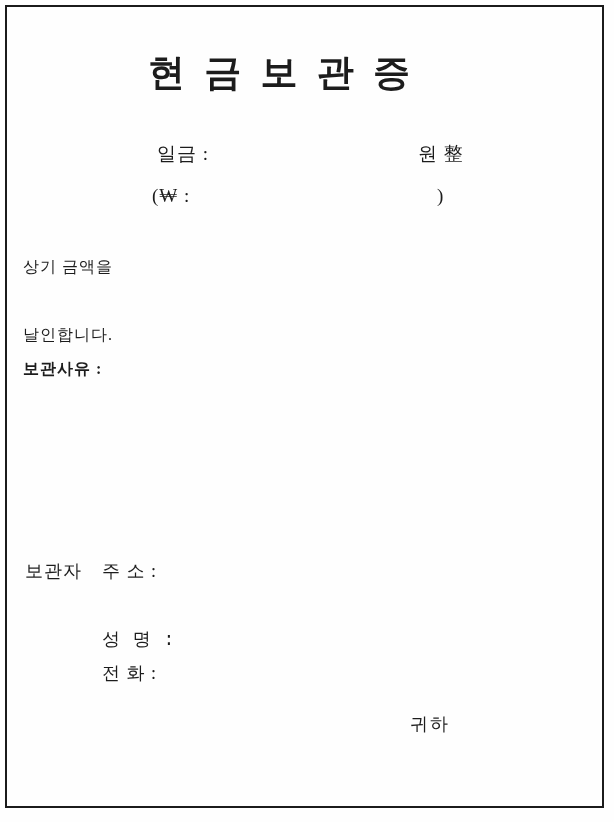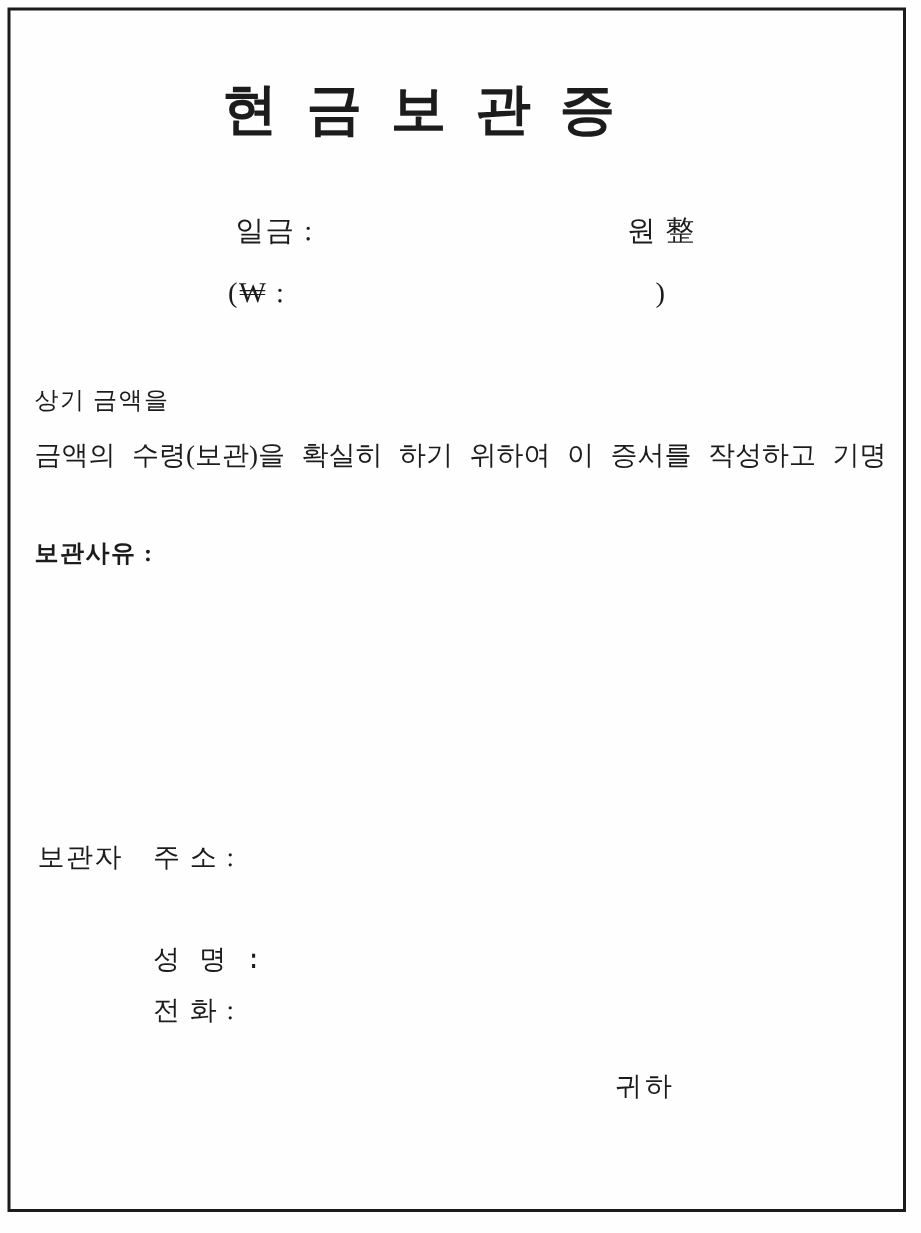--- a/index.html
+++ b/index.html
@@ -65,22 +65,22 @@
   <span class="abs amount-text" style="left:215px; top:141px; width:170px;"></span>
   <span class="abs amount-text" style="left:392px; top:141px;margin-left:26px;">원 整</span>
 
   <span class="abs amount-text" style="left:152px; top:185px;">(₩ :</span>
   <span class="abs amount-text" style="left:205px; top:185px; width:225px;"></span>
   <span class="abs amount-text" style="left:437px; top:185px;">)</span>
 
   <span class="abs body-text" style="left:23px; top:257px; letter-spacing:1px;">상기 금액을</span>
   <span class="abs body-text" style="left:135px; top:257px; width:220px;"></span>
 
-  <div class="justified-line" style="top:291px;">금액의 수령(보관)을 확실히 하기 위하여 이 증서를 작성하고 기명</div>
 
+  <span class="abs body-text" style="left:23px; top:325px; letter-spacing:1px;">날인합니다.</span>
 
   <span class="abs body-text" style="left:23px; top:359px; letter-spacing:1px;font-weight:bold;">보관사유 :</span>
   <span class="abs body-text" style="left:130px; top:359px; width:300px;"></span>
 
   <span class="abs cust-text" style="left:25px; top:559px;">보관자</span>
 
   <span class="abs cust-text" style="left:102px; top:559px;">주 소 :</span>
   <span class="abs cust-text" style="left:170px; top:559px; width:250px;"></span>
 
   <span class="abs cust-text" style="left:210px; top:593px; width:210px;"></span>

